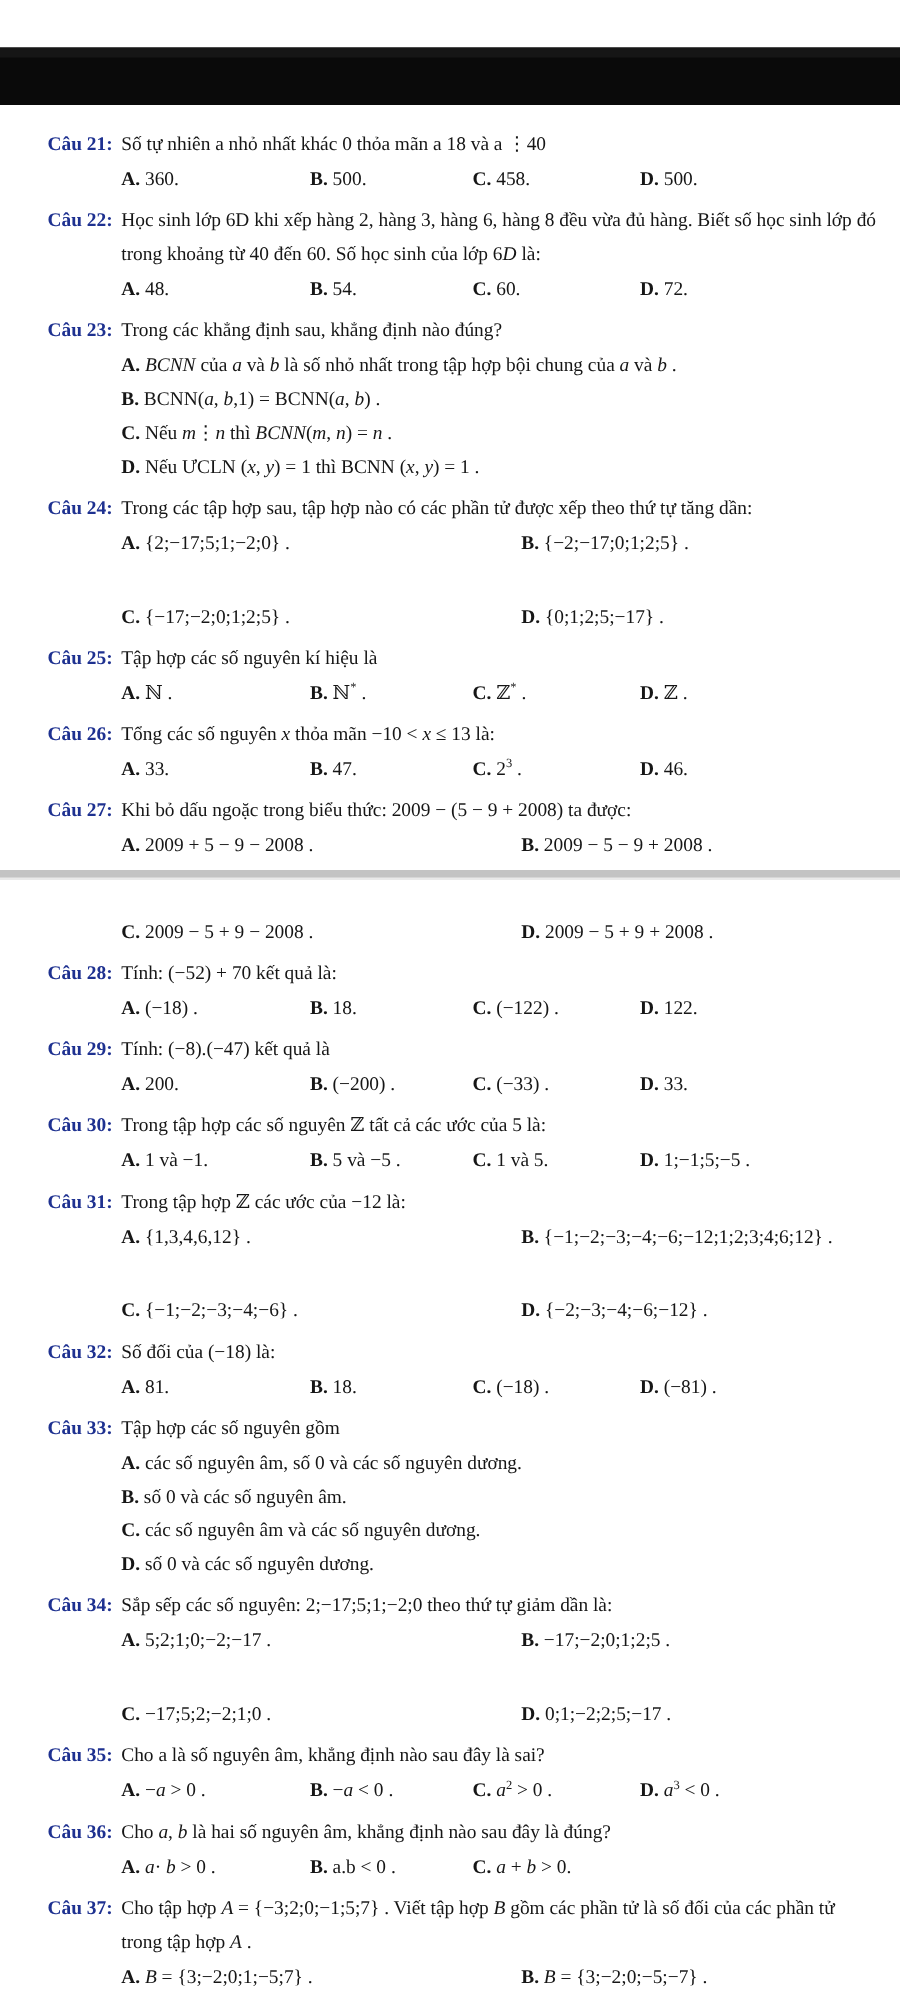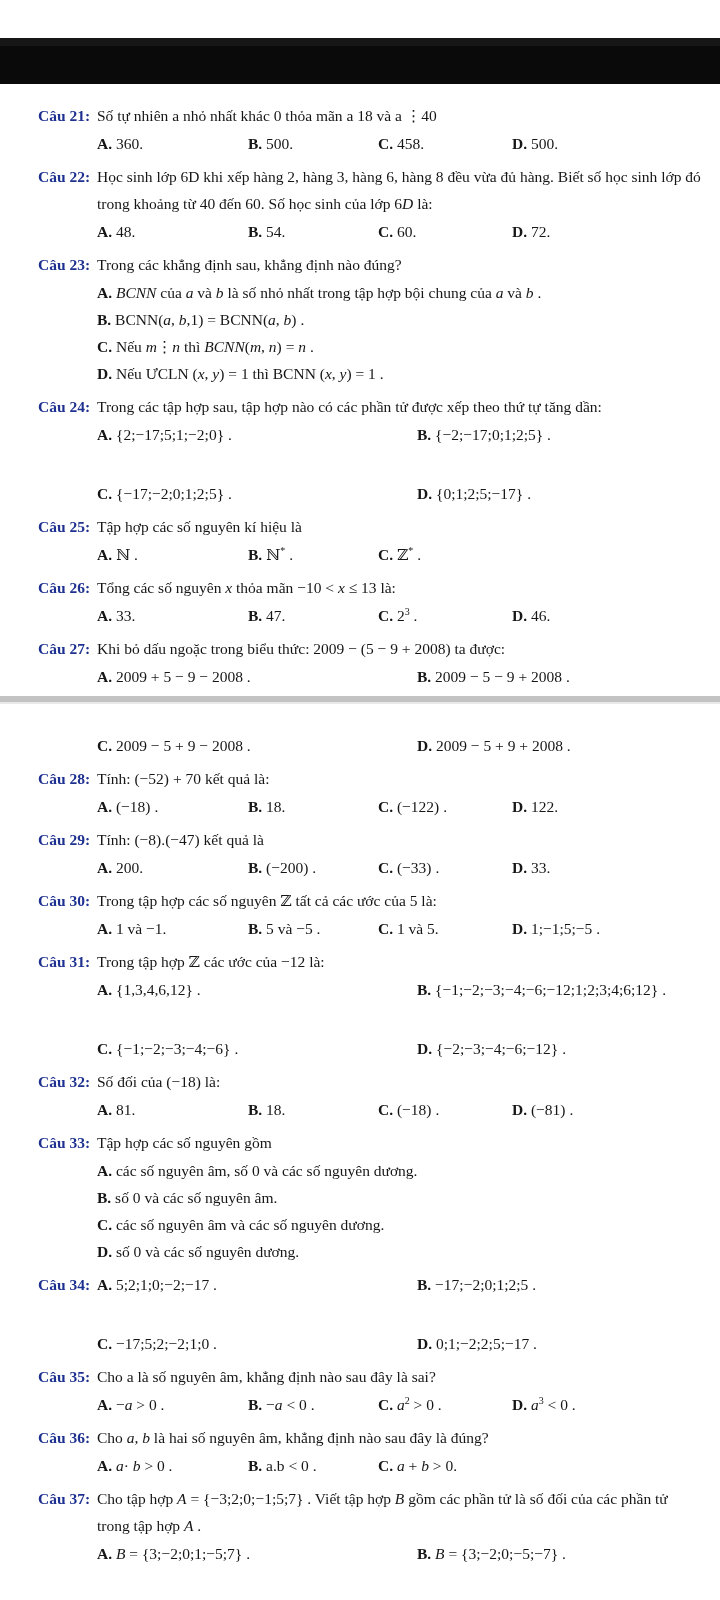--- a/index.html
+++ b/index.html
@@ -78,20 +78,21 @@
         <div class="opt"><b class="olab">D.</b> <span class="otext">{0;1;2;5;−17} .</span></div>
       </div>
     </div>
     <div class="question">
       <span class="qnum">Câu 25:</span>
       <div class="qtext">Tập hợp các số nguyên kí hiệu là</div>
       <div class="opts cols4">
         <div class="opt"><b class="olab">A.</b> <span class="otext">ℕ .</span></div>
         <div class="opt"><b class="olab">B.</b> <span class="otext">ℕ<sup>*</sup> .</span></div>
         <div class="opt"><b class="olab">C.</b> <span class="otext">ℤ<sup>*</sup> .</span></div>
+        <div class="opt"><b class="olab">D.</b> <span class="otext">ℤ .</span></div>
       </div>
     </div>
     <div class="question">
       <span class="qnum">Câu 26:</span>
       <div class="qtext">Tổng các số nguyên <i>x</i> thỏa mãn −10 &lt; <i>x</i> ≤ 13 là:</div>
       <div class="opts cols4">
         <div class="opt"><b class="olab">A.</b> <span class="otext">33.</span></div>
         <div class="opt"><b class="olab">B.</b> <span class="otext">47.</span></div>
         <div class="opt"><b class="olab">C.</b> <span class="otext">2<sup>3</sup> .</span></div>
         <div class="opt"><b class="olab">D.</b> <span class="otext">46.</span></div>
@@ -169,20 +170,21 @@
       <div class="qtext">Tập hợp các số nguyên gồm</div>
       <div class="opts stack">
         <div class="opt"><b class="olab">A.</b> <span class="otext">các số nguyên âm, số 0 và các số nguyên dương.</span></div>
         <div class="opt"><b class="olab">B.</b> <span class="otext">số 0 và các số nguyên âm.</span></div>
         <div class="opt"><b class="olab">C.</b> <span class="otext">các số nguyên âm và các số nguyên dương.</span></div>
         <div class="opt"><b class="olab">D.</b> <span class="otext">số 0 và các số nguyên dương.</span></div>
       </div>
     </div>
     <div class="question">
       <span class="qnum">Câu 34:</span>
+      <div class="qtext">Sắp sếp các số nguyên: 2;−17;5;1;−2;0 theo thứ tự giảm dần là:</div>
       <div class="opts cols2">
         <div class="opt"><b class="olab">A.</b> <span class="otext">5;2;1;0;−2;−17 .</span></div>
         <div class="opt"><b class="olab">B.</b> <span class="otext">−17;−2;0;1;2;5 .</span></div>
         <div class="opt"><b class="olab">C.</b> <span class="otext">−17;5;2;−2;1;0 .</span></div>
         <div class="opt"><b class="olab">D.</b> <span class="otext">0;1;−2;2;5;−17 .</span></div>
       </div>
     </div>
     <div class="question">
       <span class="qnum">Câu 35:</span>
       <div class="qtext">Cho a là số nguyên âm, khẳng định nào sau đây là sai?</div>

